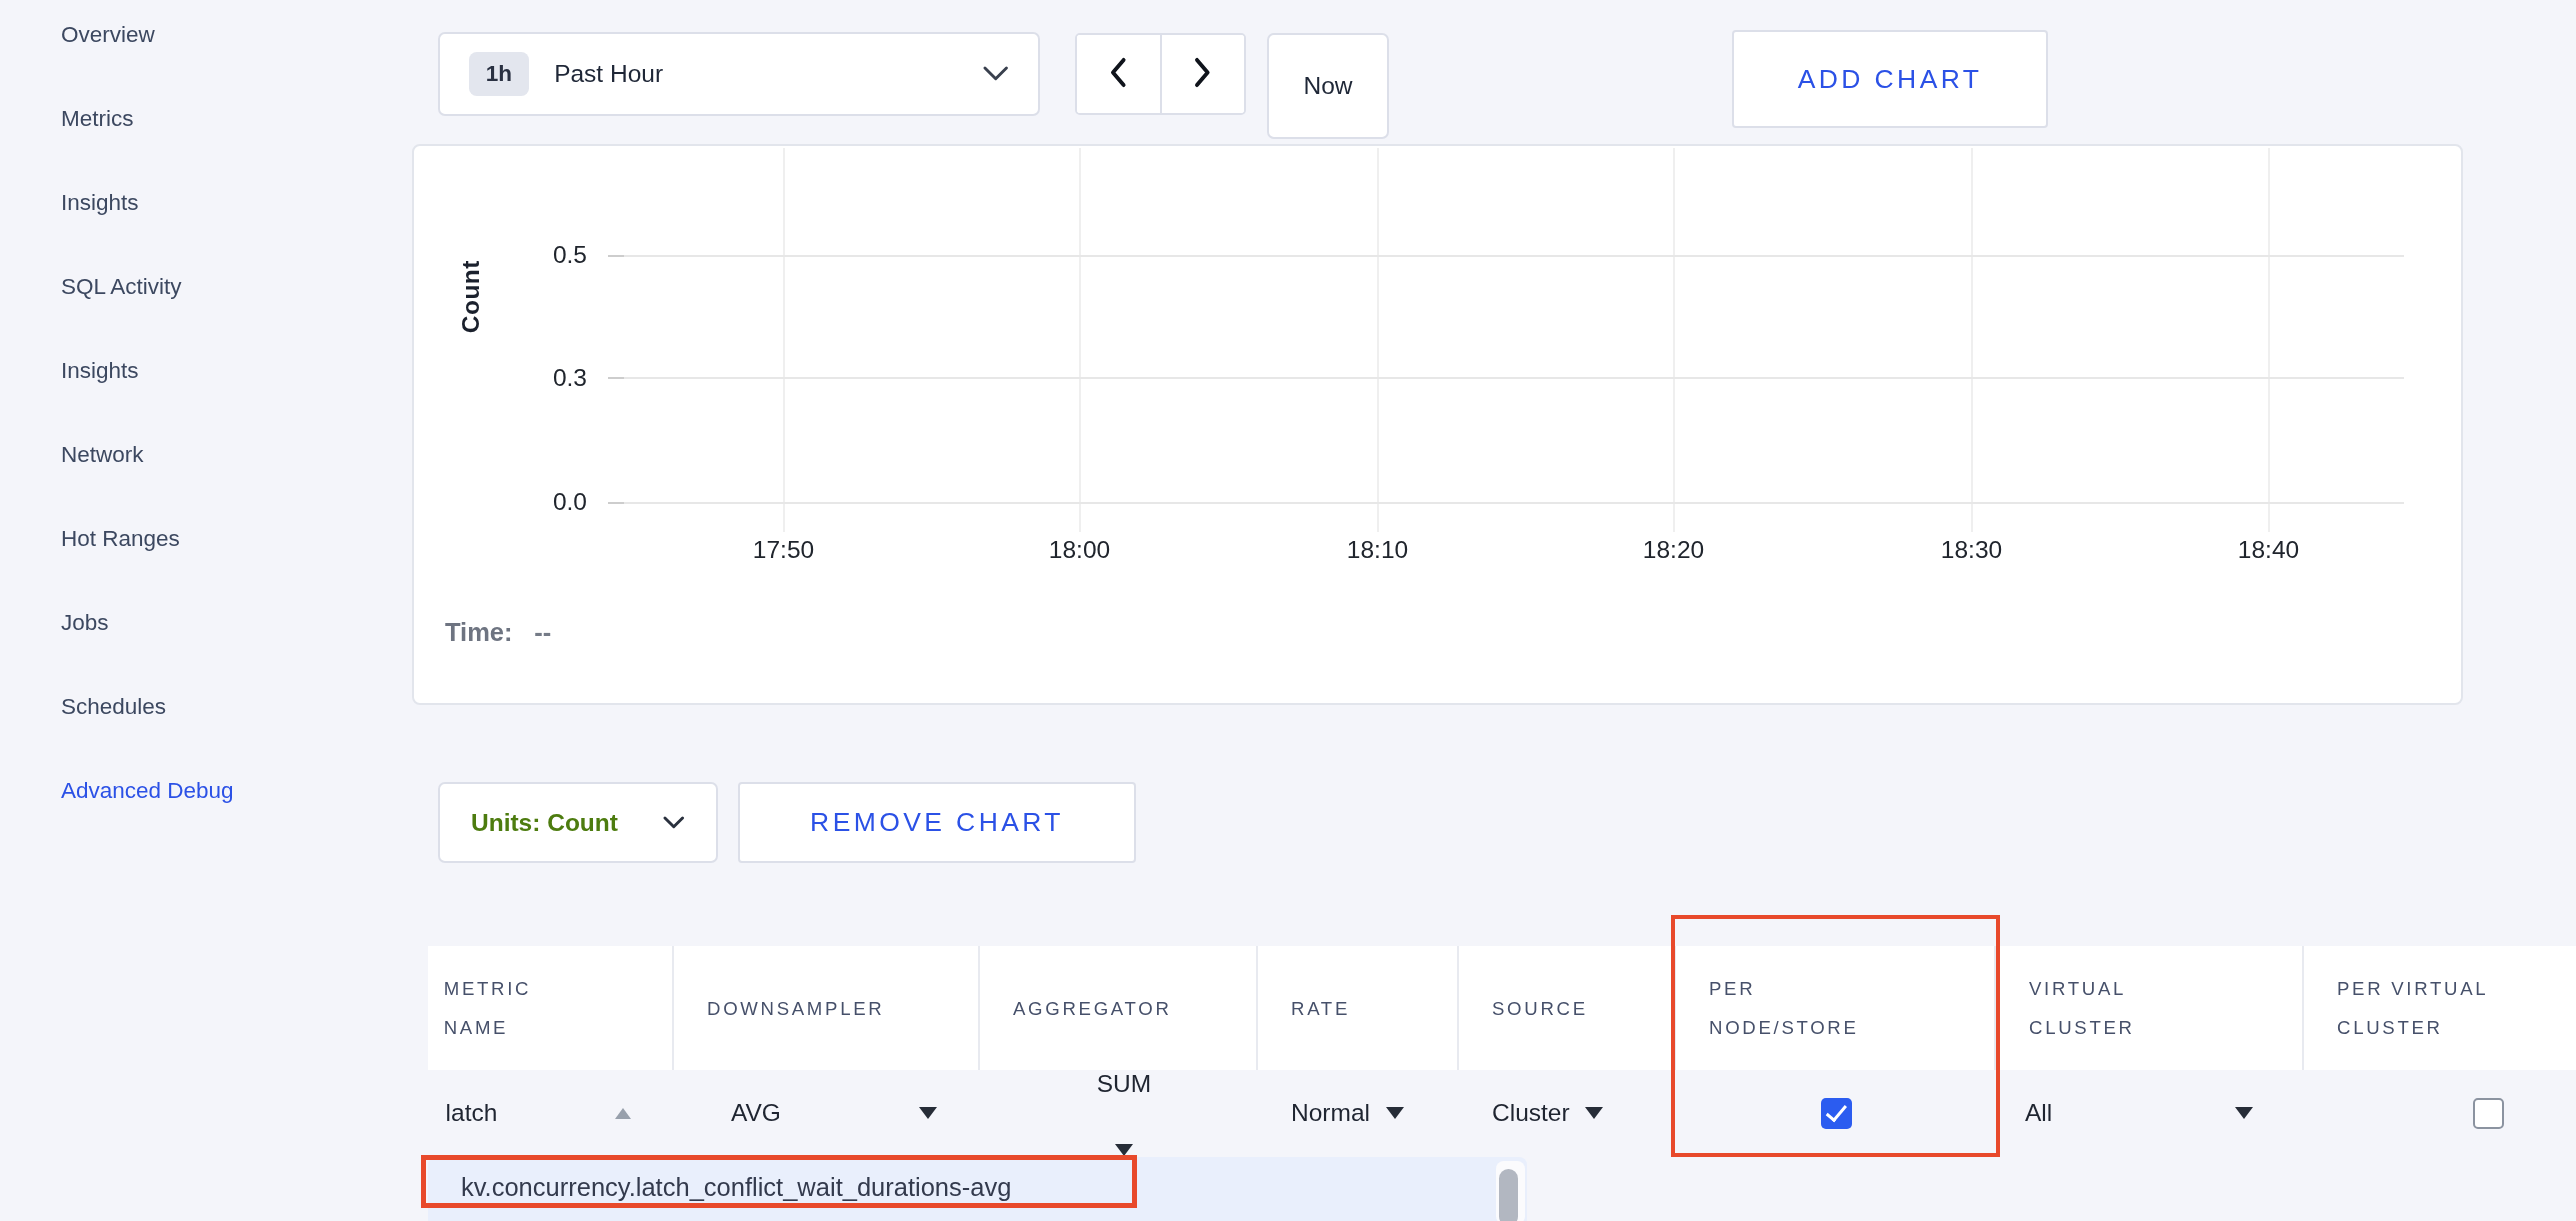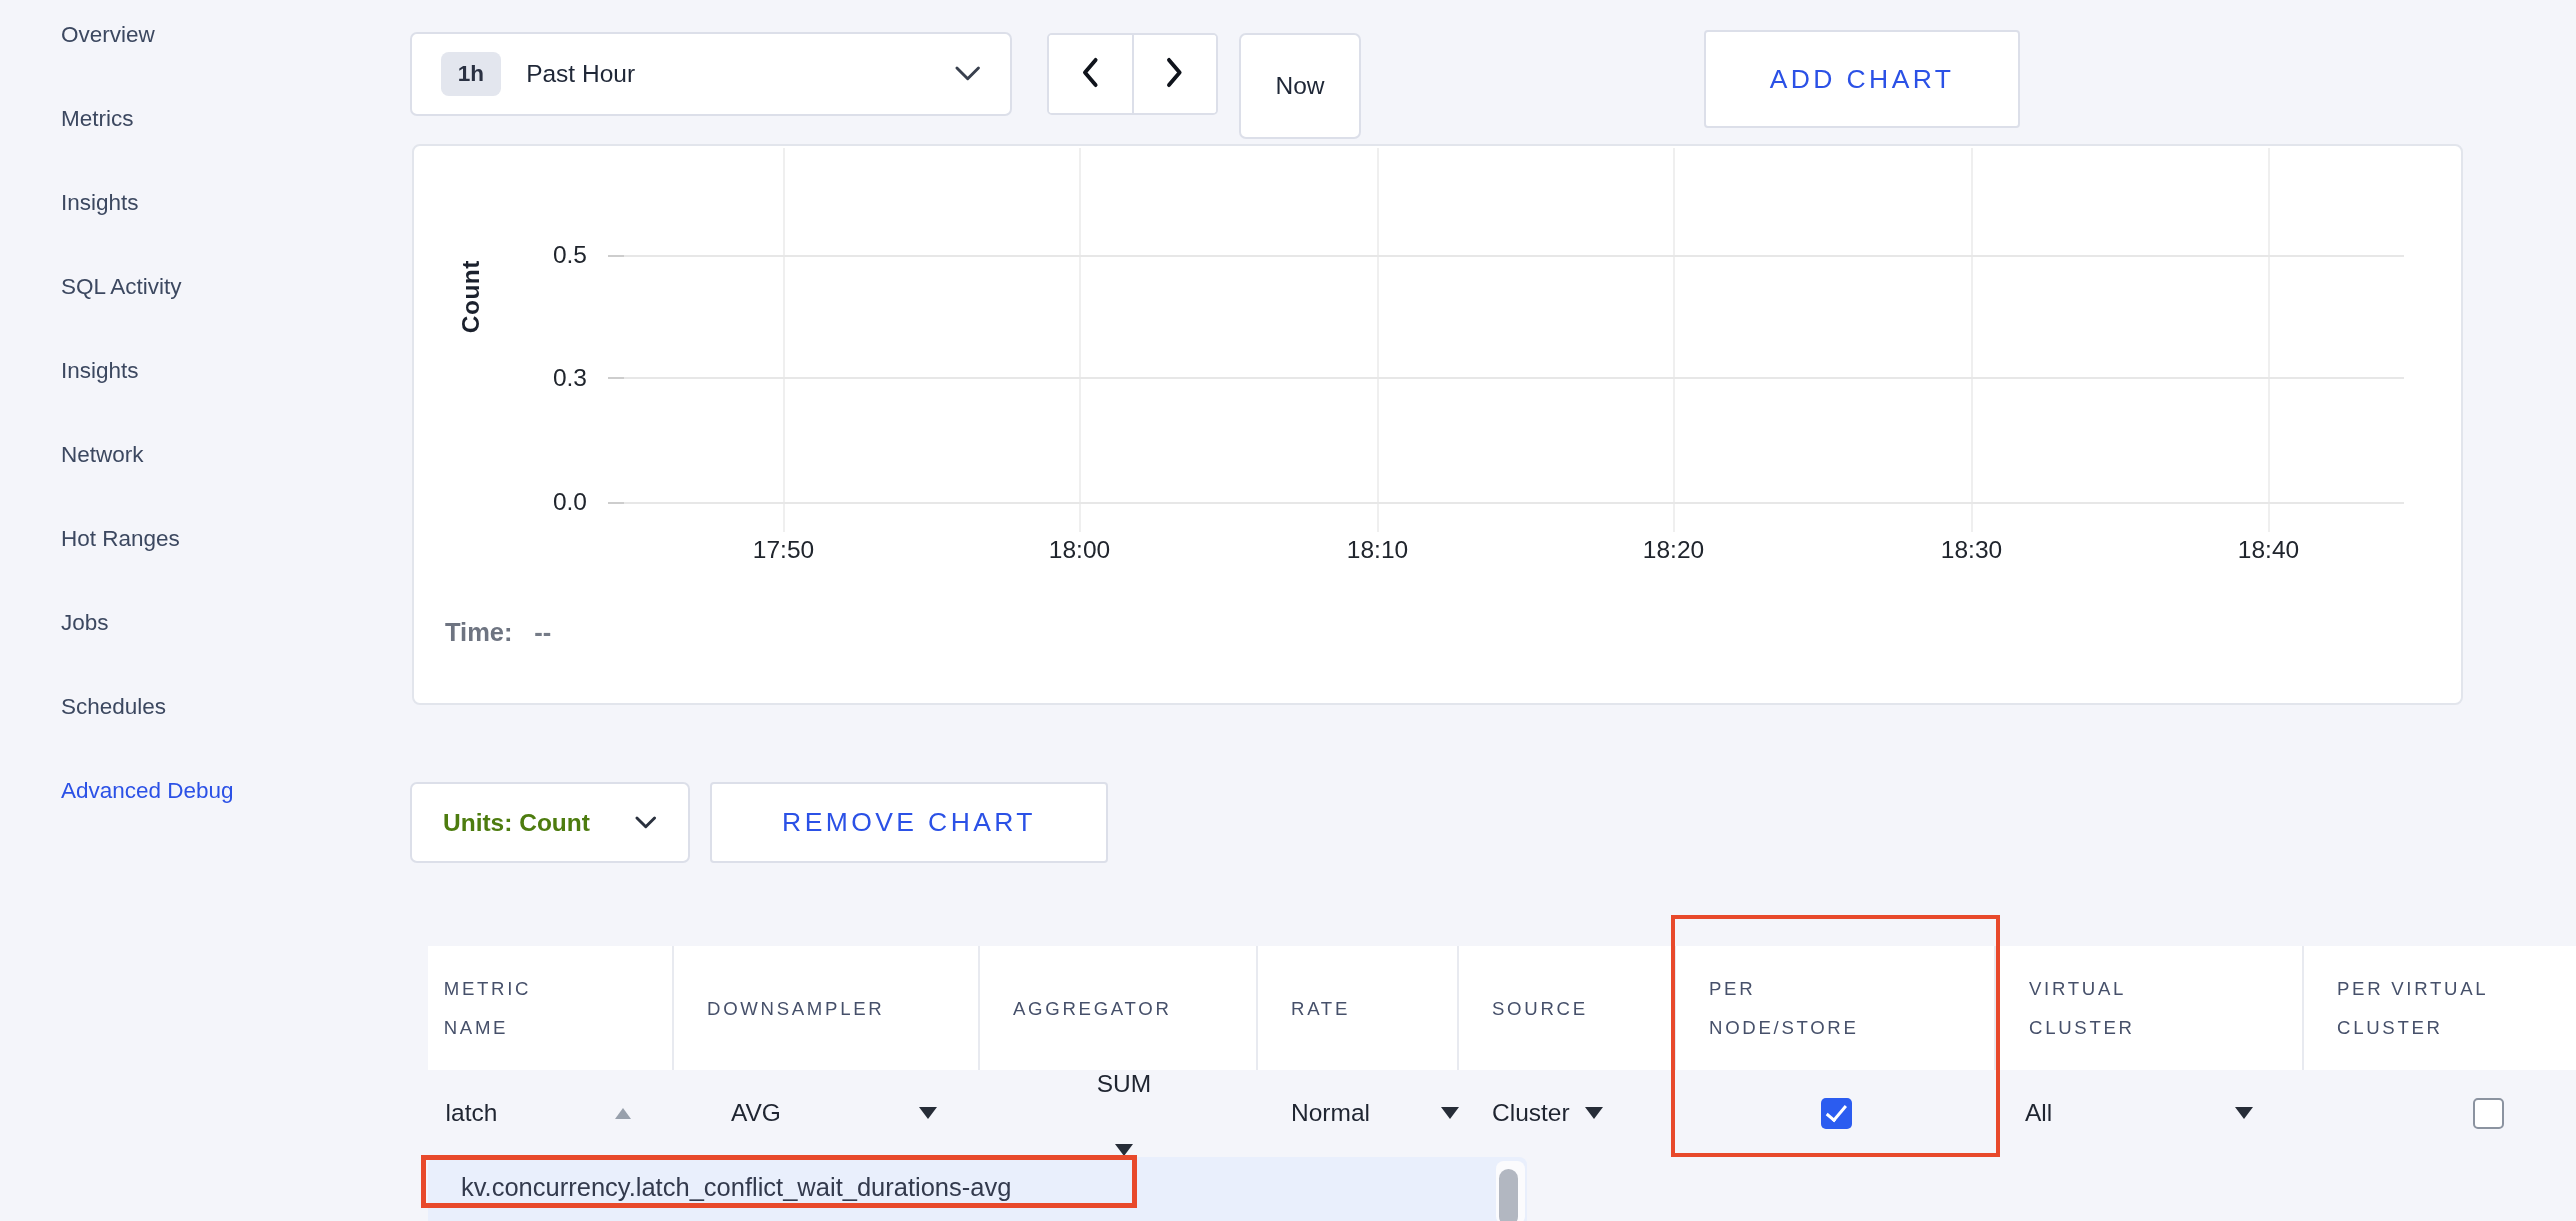--- a/index.html
+++ b/index.html
@@ -13,21 +13,21 @@
   html,body{margin:0;padding:0;}
   body{
     position:relative;width:2576px;height:1221px;overflow:hidden;
     background:#f4f5fa;font-family:"Liberation Sans",sans-serif;color:#222;
   }
   
   .sidebar{position:absolute;left:61px;top:19.6px;display:flex;flex-direction:column;gap:55px;}
   .side-item{font-size:22.5px;line-height:29px;height:29px;color:#3c4860;font-weight:500;cursor:pointer;}
   .side-item.active{color:var(--accent);}
   
-  .btn{position:absolute;background:#fff;border:2px solid var(--border);display:flex;align-items:center;justify-content:center;}
+  .btn{position:absolute;background:#fff;border:2px solid var(--border);display:flex;align-items:center;justify-content:center;margin-left:28px;}
   .timepicker{left:410px;top:32px;width:602px;height:84px;border-radius:6.9px;justify-content:flex-start;padding:0 29px;cursor:pointer;}
   .tp-badge{background:#e3e6ee;border-radius:7.8px;padding:8.8px 16.7px;font-weight:bold;font-size:22.5px;color:#2a3142;}
   .tp-label{margin-left:25.5px;font-size:24.5px;color:var(--dark);}
   .tp-chevron{margin-left:auto;display:flex;}
   .navgroup{left:1047px;top:33px;width:171px;height:82px;border-radius:4.9px;padding:0;overflow:hidden;}
   .navbtn{flex:1;height:100%;display:flex;align-items:center;justify-content:center;cursor:pointer;background:#fff;}
   .navbtn.first{border-right:2px solid var(--border);}
   .nowbtn{left:1239px;top:33px;width:122px;height:106px;border-radius:6.9px;font-size:24.5px;color:var(--dark);font-weight:500;cursor:pointer;}
   .addchart{left:1704px;top:30px;width:316px;height:98px;border-radius:3.9px;color:var(--accent);font-size:26.5px;letter-spacing:3.4px;font-weight:500;cursor:pointer;}
   
@@ -49,21 +49,21 @@
   .th{background:#fff;border-right:2px solid #e8eaf0;display:flex;align-items:center;padding-left:33px;
       font-size:18.6px;letter-spacing:2.7px;color:#46506a;font-weight:500;white-space:pre-line;line-height:39px;}
   .th:first-child{padding-left:15.7px;}
   .th:last-child{border-right:none;}
   .trow{position:absolute;left:428px;top:1070px;height:86px;display:flex;}
   .td{display:flex;align-items:center;font-size:24.5px;color:#1f2531;}
   .c1{width:246px;}.c2{width:306px;}.c3{width:278px;}.c4{width:201px;}.c5{width:217px;}.c6{width:320px;}.c7{width:308px;}.c8{width:275px;}
   .td.c1{padding-left:17.6px;}
   .td.c2{padding:0 43px 0 57px;justify-content:space-between;}
   .td.c3{padding:0 49px 0 59px;justify-content:space-between;flex-direction:column;}
-  .td.c4{padding-left:33px;justify-content:space-between;}
+  .td.c4{padding-left:33px;}
   .td.c5{padding-left:33px;}
   .td.c6{justify-content:center;}
   .td.c7{padding:0 51px 0 29px;justify-content:space-between;}
   .td.c8{padding-left:169px;}
   .tri-up{width:0;height:0;border-left:8.8px solid transparent;border-right:8.8px solid transparent;border-bottom:11.8px solid #98a0ac;}
   .td.c1 .tri-up{margin-left:auto;margin-right:43px;}
   .tri-down{width:0;height:0;border-left:9.8px solid transparent;border-right:9.8px solid transparent;border-top:12.7px solid #262c37;}
   .td.c4 .tri-down,.td.c5 .tri-down{margin-left:15.7px;}
   .cb{width:31px;height:31px;border-radius:4.9px;cursor:pointer;}
   .cb.checked{background:var(--cb-blue);position:relative;}

